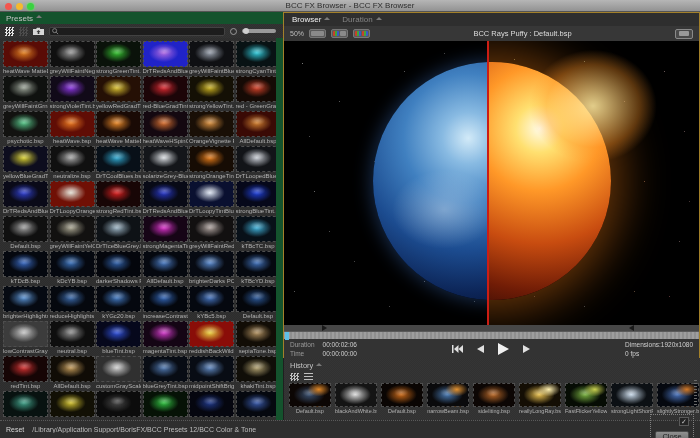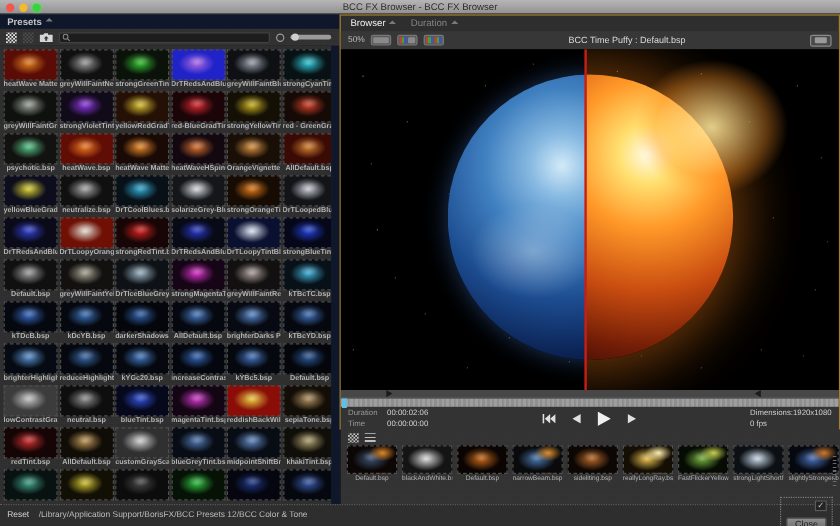--- a/index.html
+++ b/index.html
@@ -12,21 +12,21 @@
     background:linear-gradient(#b6b6b6,#929292); border-bottom:1px solid #555; }
   .lights { position:absolute; left:5px; top:2.5px; display:flex; gap:4px; }
   .light { width:7px; height:7px; border-radius:50%; }
   .light.red { background:#f3564e; } .light.yellow { background:#f5b92e; }
   .light.green { background:#3ad241; box-shadow:0 0 3px #4f4; }
   .title-text { position:absolute; left:0; right:0; top:1px; text-align:center;
     font-size:8px; color:#2e2e2e; }
 
   
   .presets-panel { position:absolute; left:0; top:12px; width:292px; height:408px;
-    background:#0f172a; border-right:1px solid #1e1e1e;font-weight:bold; }
+    background:#14532d; border-right:1px solid #1e1e1e; }
   .panel-header { height:12px; display:flex; align-items:center; padding-left:6px;
     font-size:8px; color:#c4c4c4; gap:3px; }
   .caret { width:0; height:0; border-left:3px solid transparent; border-right:3px solid transparent;
     border-bottom:3px solid #7a7a7a; margin-top:-3px; }
   .toolbar { height:14px; display:flex; align-items:center; gap:5px; padding:0 5px;
     background:repeating-conic-gradient(#2f2f2f 0% 25%, #343434 0% 50%) 0 0/2px 2px; }
   .tb-icon { display:flex; align-items:center; justify-content:center; }
   .grid-dots { width:9px; height:9px;
     background:repeating-conic-gradient(#e6e6e6 0% 25%, transparent 0% 50%) 0 0/3px 3px; }
   .grid-dots.dim { background:repeating-conic-gradient(#4d4d4d 0% 25%, transparent 0% 50%) 0 0/3px 3px; }
@@ -549,21 +549,21 @@
           <span class="seg"></span>
         </span>
       <span class="view-btn">
           <span class="seg rgb"></span>
           <span class="seg"></span>
         </span>
       <span class="view-btn">
           <span class="seg rgb"></span>
           <span class="seg rgb"></span>
         </span>
-      <span class="fx-title">BCC Time Puffy : Default.bsp</span>
+      <span class="fx-title">BCC Rays Puffy : Default.bsp</span>
       <span class="fit-btn">
           <span class="inner"></span>
         </span>
     </div>
 
     <div class="canvas">
       <div class="stars"></div>
       <div class="clip-l">
         <div class="earth blue"></div>
       </div>
@@ -616,20 +616,24 @@
         </span>
       </div>
       <div class="dim-block">
         <div>Dimensions:1920x1080</div>
         <div>0 fps</div>
       </div>
     </div>
   </div>
 
   <div class="history">
+    <div class="history-header">
+      <span>History</span>
+      <span class="caret"></span>
+    </div>
     <div class="history-icons">
       <span class="h-icon"></span>
       <span class="h-icon lines"></span>
     </div>
     <div class="history-strip">
 
         <div class="hist-cell">
           <div class="hist-thumb" style="--tint: #3a5070; --tint2: #e08828; --bg: #0c0604;"></div>
           <div class="hist-label">Default.bsp</div>
         </div>

